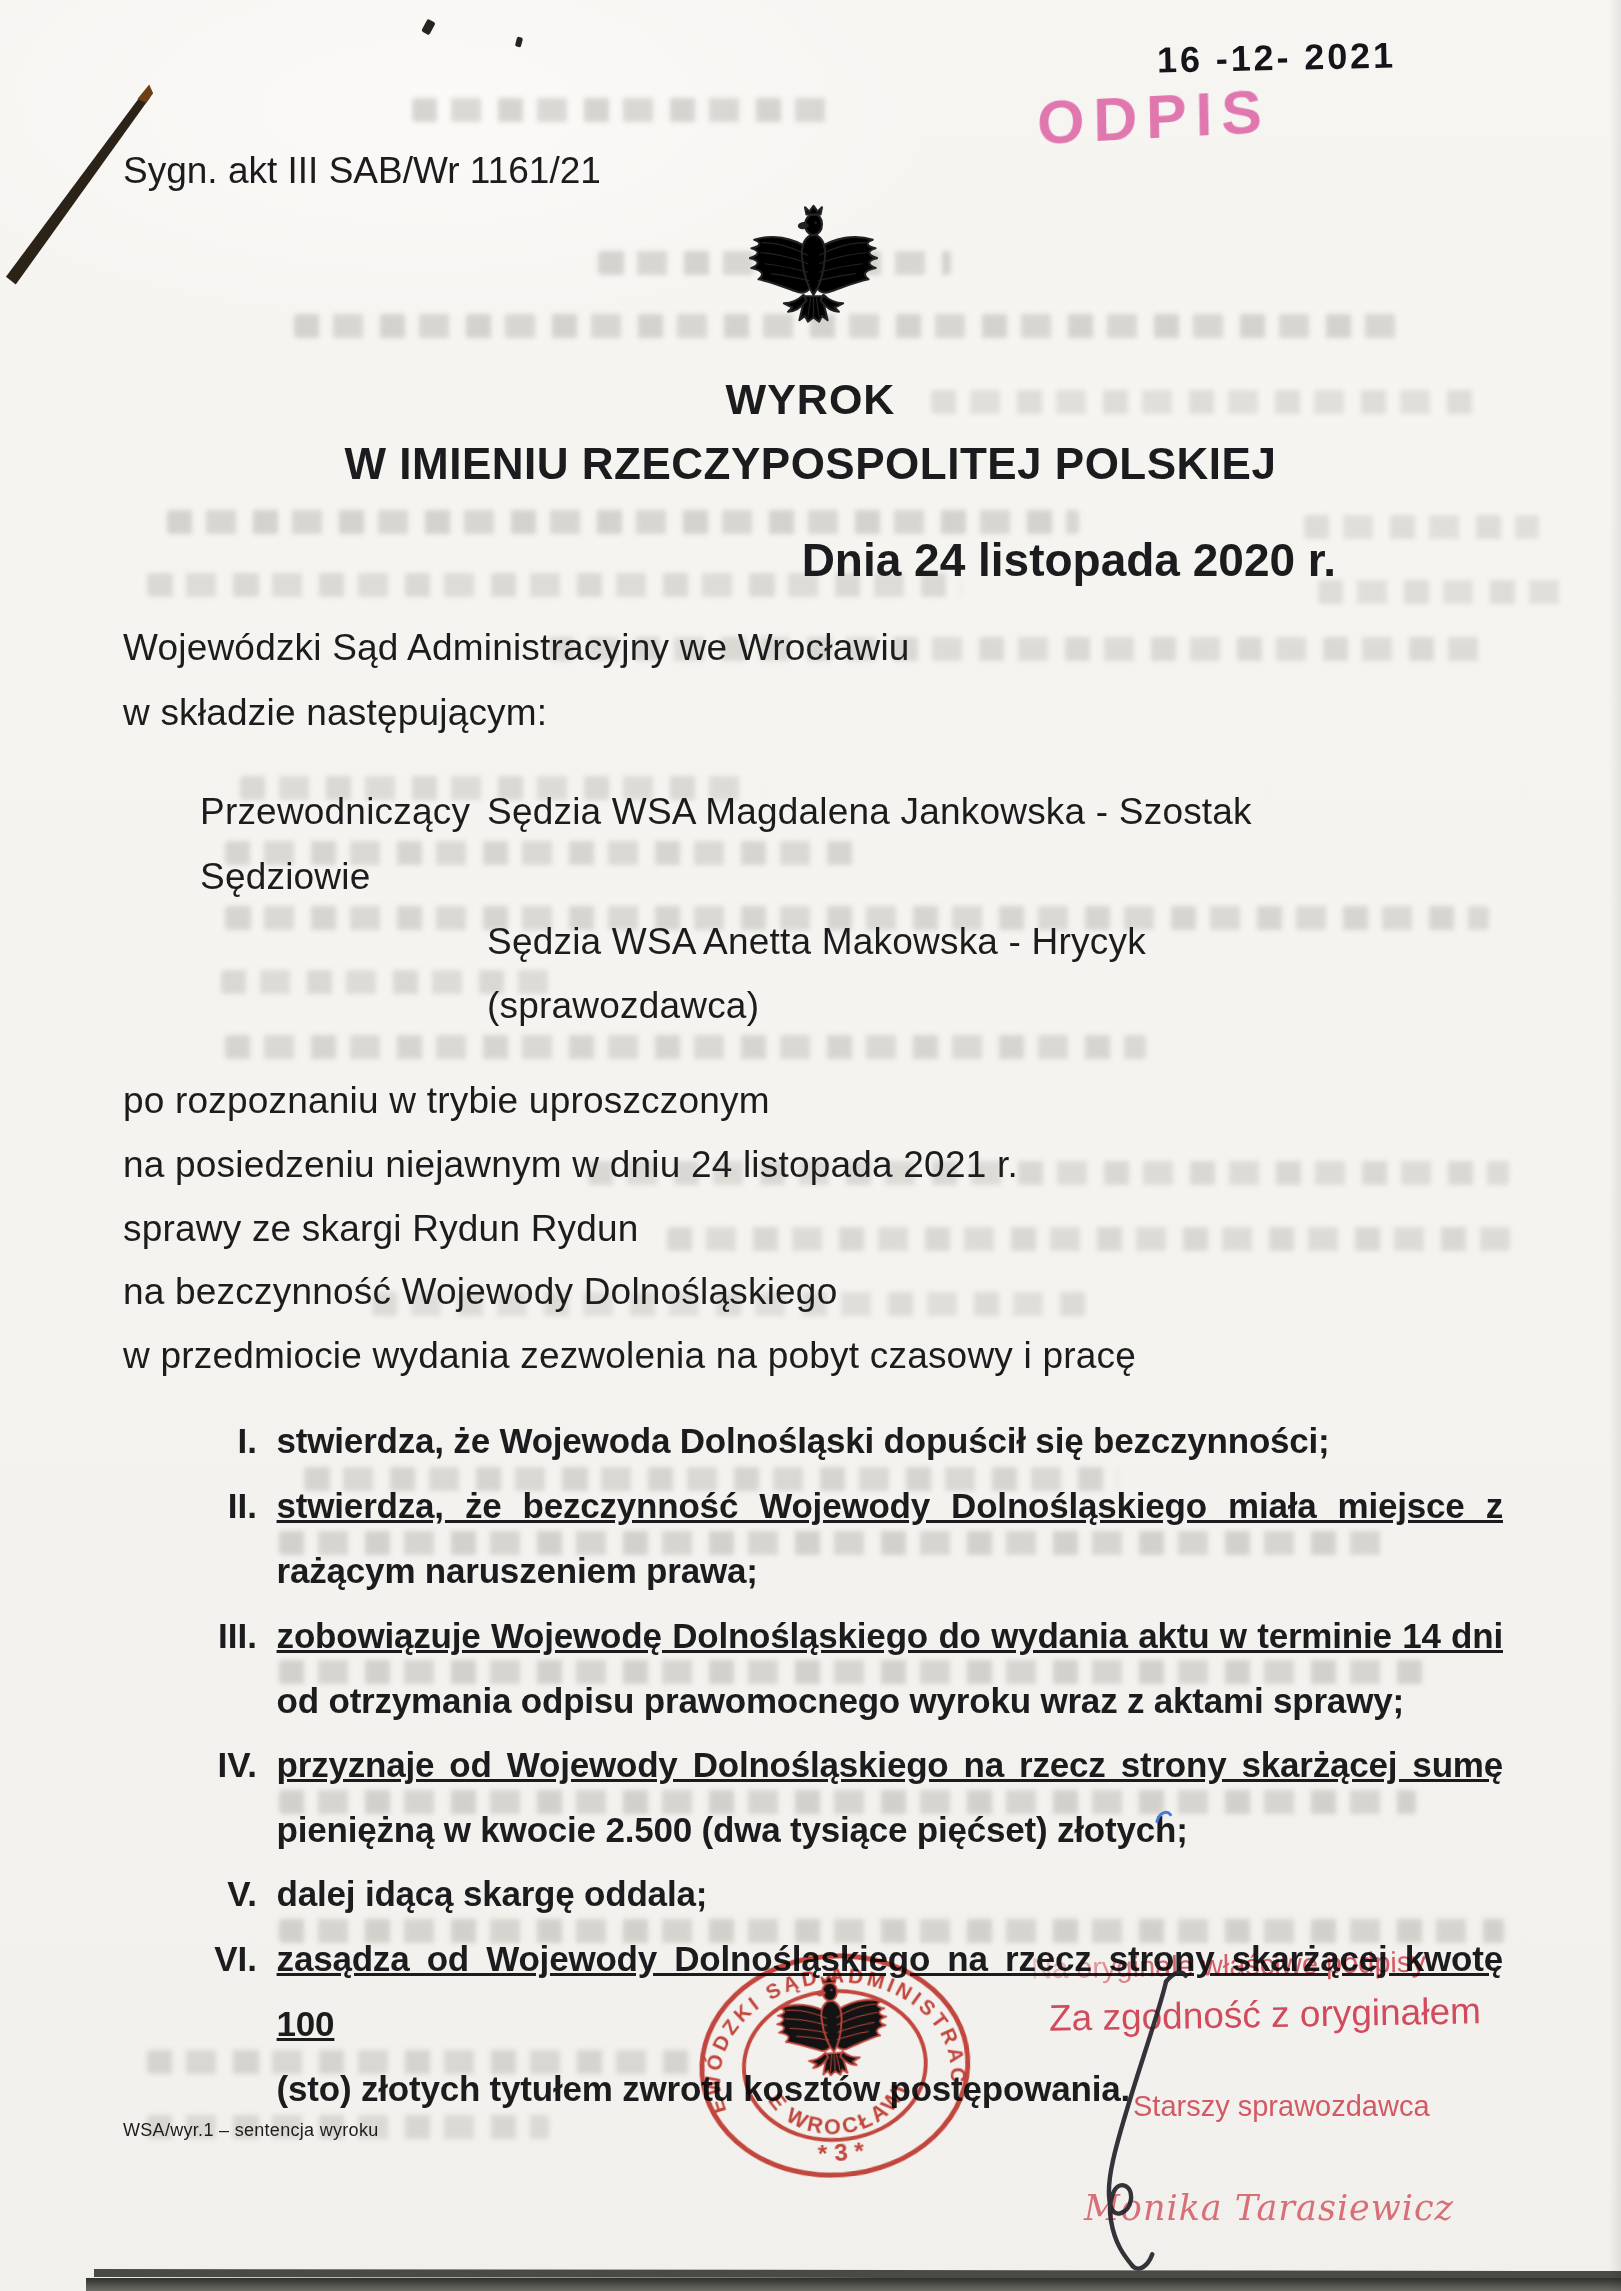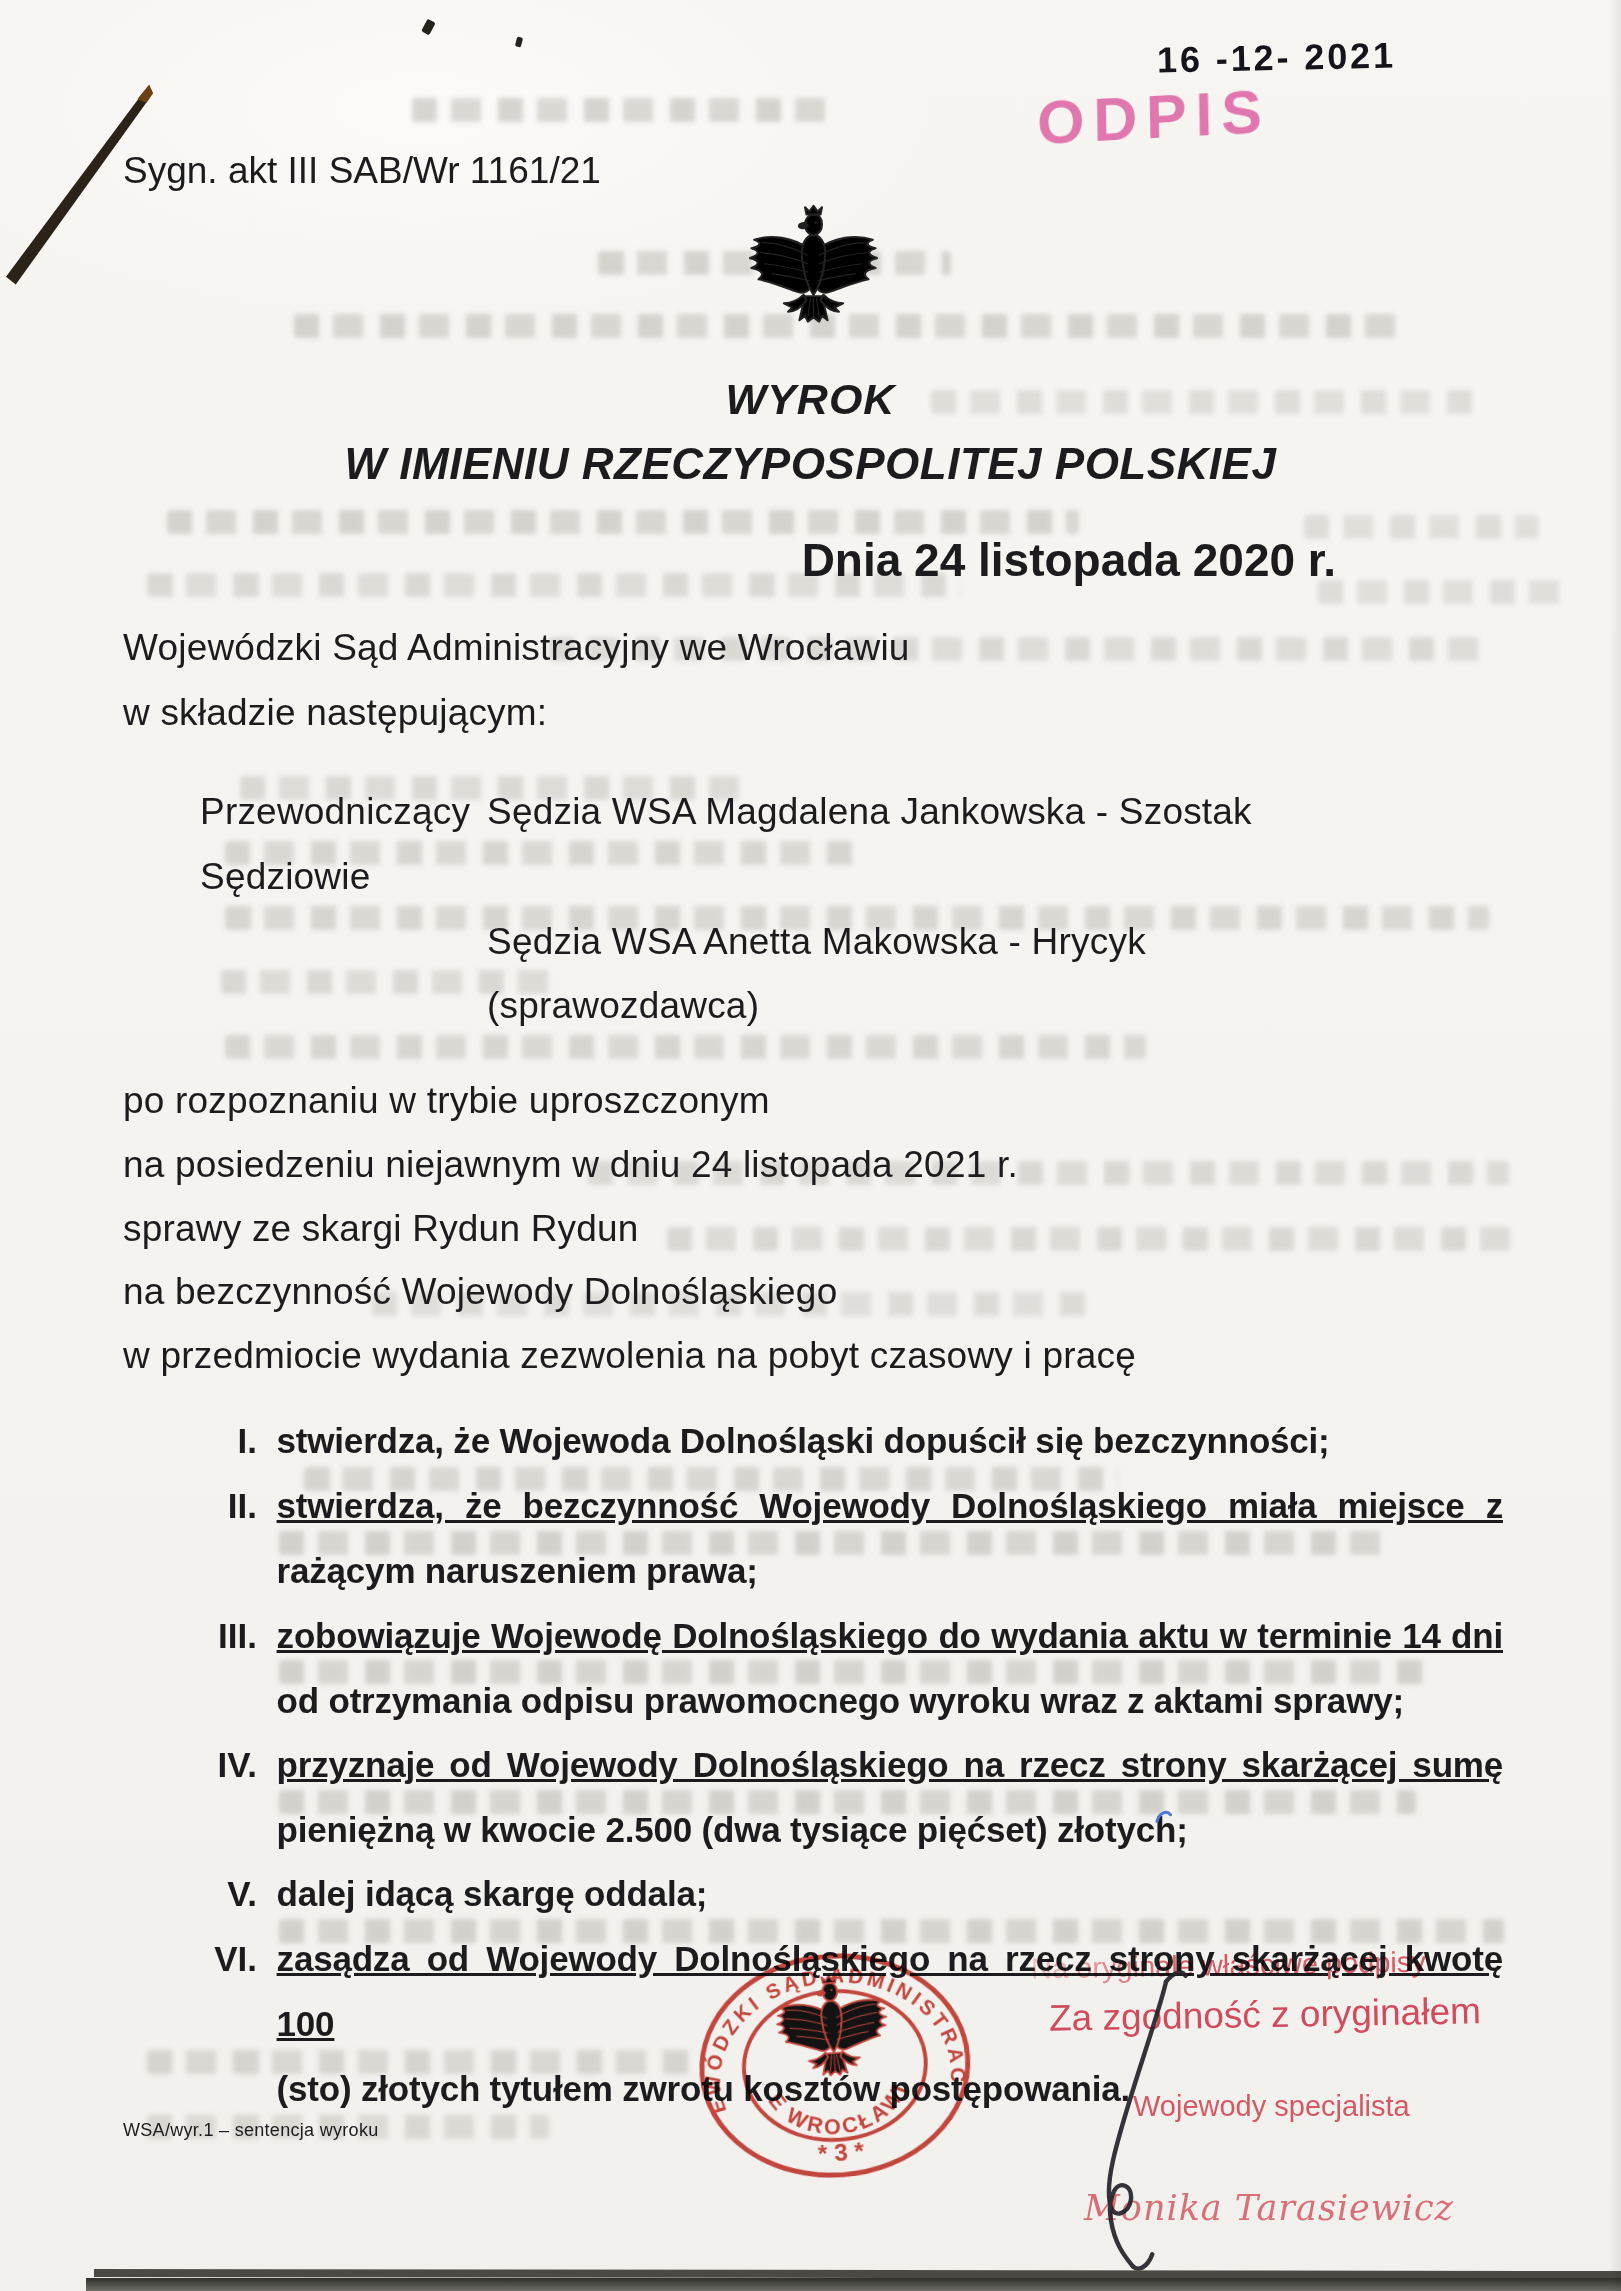--- a/index.html
+++ b/index.html
@@ -5,21 +5,21 @@
   html,body{margin:0;padding:0;background:#9a9a98;}
   .page{position:relative;width:1621px;height:2292px;overflow:hidden;
         background:#f5f4f1;
         background-image:radial-gradient(ellipse 882px 372px at 421px 108px,#fbfaf8 0%,rgba(251,250,248,0) 60%),
                          linear-gradient(180deg,#f6f5f2 0%,#f3f2ef 70%,#f1f0ec 100%);
         font-family:"Liberation Sans",sans-serif;color:#1c1c1e;}
   .page::after{content:"";position:absolute;right:0;top:0;width:11.8px;height:100%;
         background:linear-gradient(90deg,rgba(0,0,0,0),rgba(0,0,0,.07));pointer-events:none;}
   .abs{position:absolute;white-space:nowrap;}
   .body-line{font-size:37px;line-height:65px;letter-spacing:0.2px;}
-  .center{left:0;width:1621px;text-align:center;font-style:italic;}
+  .center{left:0;width:1621px;text-align:center;}
   .sygn{font-size:37px;}
   .title{font-size:43px;font-weight:bold;letter-spacing:1px;}
   .subtitle{font-size:44px;font-weight:bold;letter-spacing:0.5px;}
   .dateline{font-size:46px;font-weight:bold;text-align:right;}
   .datestamp{font-size:36px;font-weight:bold;letter-spacing:2.9px;color:#14141a;transform:rotate(-1.2deg);}
   .odpis{font-size:61px;font-weight:bold;letter-spacing:8.8px;color:#e55fa9;opacity:.82;
          transform:rotate(-3deg) skewX(-2deg);filter:blur(0.4px);mix-blend-mode:multiply;}
   .ruling{position:absolute;left:186px;width:1317px;display:flex;}
   .ruling .num{flex:none;width:71px;padding-right:19.6px;text-align:right;
                font-size:35px;font-weight:bold;line-height:65px;}
@@ -200,21 +200,21 @@
       </g>
     <path id="sealBot" d="M 66,136 A 76,62 0 0 0 214,136" fill="none"></path>
     <text font-size="22" fill="#c93a30" letter-spacing="3">
       <textPath href="#sealBot" startOffset="50%" text-anchor="middle">WE WROCŁAWIU</textPath>
     </text>
     <text x="140" y="212" font-size="25" fill="#c93a30" text-anchor="middle">* 3 *</text>
   </svg>
 
   <div class="abs cert1" style="left:1031px;top:1949px">Na oryginale właściwe podpisy</div>
   <div class="abs cert2" style="left:1049px;top:1994px">Za zgodność z oryginałem</div>
-  <div class="abs cert3" style="left:1133px;top:2090px">Wojewody specjalista</div>
+  <div class="abs cert3" style="left:1133px;top:2090px">Starszy sprawozdawca</div>
   <div class="abs certname" style="left:1084px;top:2188px">Monika Tarasiewicz</div>
 
   <svg class="abs" style="left:1064px;top:1960px" width="255" height="320" viewBox="0 0 260 326">
     <g fill="none" stroke="#23232a" stroke-width="4.5" stroke-linecap="round" opacity=".92">
       <path d="M 104,22 C 112,12 120,10 124,16"></path>
       <path d="M 104,22 C 96,58 62,150 50,204 C 42,240 46,262 58,258 C 70,254 72,234 62,230 C 52,226 44,244 48,266 C 52,290 62,302 70,312"></path>
       <path d="M 70,312 C 76,318 85,313 90,300"></path>
     </g>
   </svg>
 

